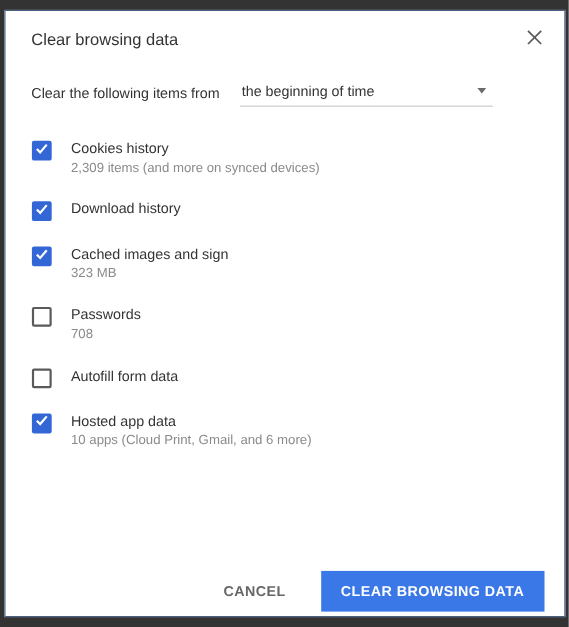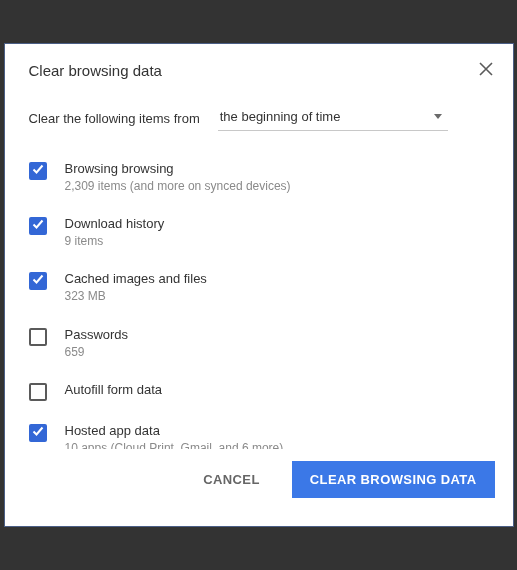--- a/index.html
+++ b/index.html
@@ -8,21 +8,21 @@
       background: #333;
       width: 517px;
       height: 570px;
       display: flex;
       align-items: center;
       justify-content: center;
     }
     .dialog {
       background: #fff;
       width: 510px;
-      height: 484px;
+      height: 552px;
       border: 1px solid #4b5f86;
       position: relative;
       display: flex;
       flex-direction: column;
     }
     .header {
       display: flex;
       justify-content: space-between;
       align-items: center;
       padding: 18px 20px 8px 24px;
@@ -96,21 +96,21 @@
     }
     .checkbox.checked svg { width: 14px; height: 14px; }
     .opt-text { display: flex; flex-direction: column; gap: 2px; }
     .opt-title { font-size: 13px; color: #333; }
     .opt-sub { font-size: 12px; color: #8a8a8a; line-height: 1.35; }
     .footer {
       display: flex;
       justify-content: flex-end;
       align-items: center;
       gap: 14px;
-      padding: 12px 18px 28px 18px;
+      padding: 12px 18px 4px 18px;
     }
     .btn {
       font-size: 13px;
       font-weight: 700;
       letter-spacing: 0.4px;
       padding: 11px 18px;
       cursor: pointer;
       border: none;
       background: transparent;
     }
@@ -142,51 +142,50 @@
   </div>
 
   <div class="options" id="options-list">
       <div class="option">
         <div class="checkbox checked">
           <span><svg viewBox="0 0 14 14">
               <path d="M2.5 7.5 L5.5 10.5 L11.5 3.5" stroke="#fff" stroke-width="2" fill="none"></path>
             </svg></span>
         </div>
         <div class="opt-text">
-          <div class="opt-title">Browsing browsing</div>
+          <div class="opt-title">Cookies history</div>
           <div class="opt-sub">2,309 items (and more on synced devices)</div>
         </div>
       </div>
       <div class="option">
         <div class="checkbox checked">
           <span><svg viewBox="0 0 14 14">
               <path d="M2.5 7.5 L5.5 10.5 L11.5 3.5" stroke="#fff" stroke-width="2" fill="none"></path>
             </svg></span>
         </div>
         <div class="opt-text">
           <div class="opt-title">Download history</div>
-          <div class="opt-sub">9 items</div>
-        </div>
-      </div>
-      <div class="option">
-        <div class="checkbox checked">
-          <span><svg viewBox="0 0 14 14">
-              <path d="M2.5 7.5 L5.5 10.5 L11.5 3.5" stroke="#fff" stroke-width="2" fill="none"></path>
-            </svg></span>
-        </div>
-        <div class="opt-text">
-          <div class="opt-title">Cached images and files</div>
+        </div>
+      </div>
+      <div class="option">
+        <div class="checkbox checked">
+          <span><svg viewBox="0 0 14 14">
+              <path d="M2.5 7.5 L5.5 10.5 L11.5 3.5" stroke="#fff" stroke-width="2" fill="none"></path>
+            </svg></span>
+        </div>
+        <div class="opt-text">
+          <div class="opt-title">Cached images and sign</div>
           <div class="opt-sub">323 MB</div>
         </div>
       </div>
       <div class="option">
         <div class="checkbox"></div>
         <div class="opt-text">
           <div class="opt-title">Passwords</div>
-          <div class="opt-sub">659</div>
+          <div class="opt-sub">708</div>
         </div>
       </div>
       <div class="option">
         <div class="checkbox"></div>
         <div class="opt-text">
           <div class="opt-title">Autofill form data</div>
         </div>
       </div>
       <div class="option">
         <div class="checkbox checked">

